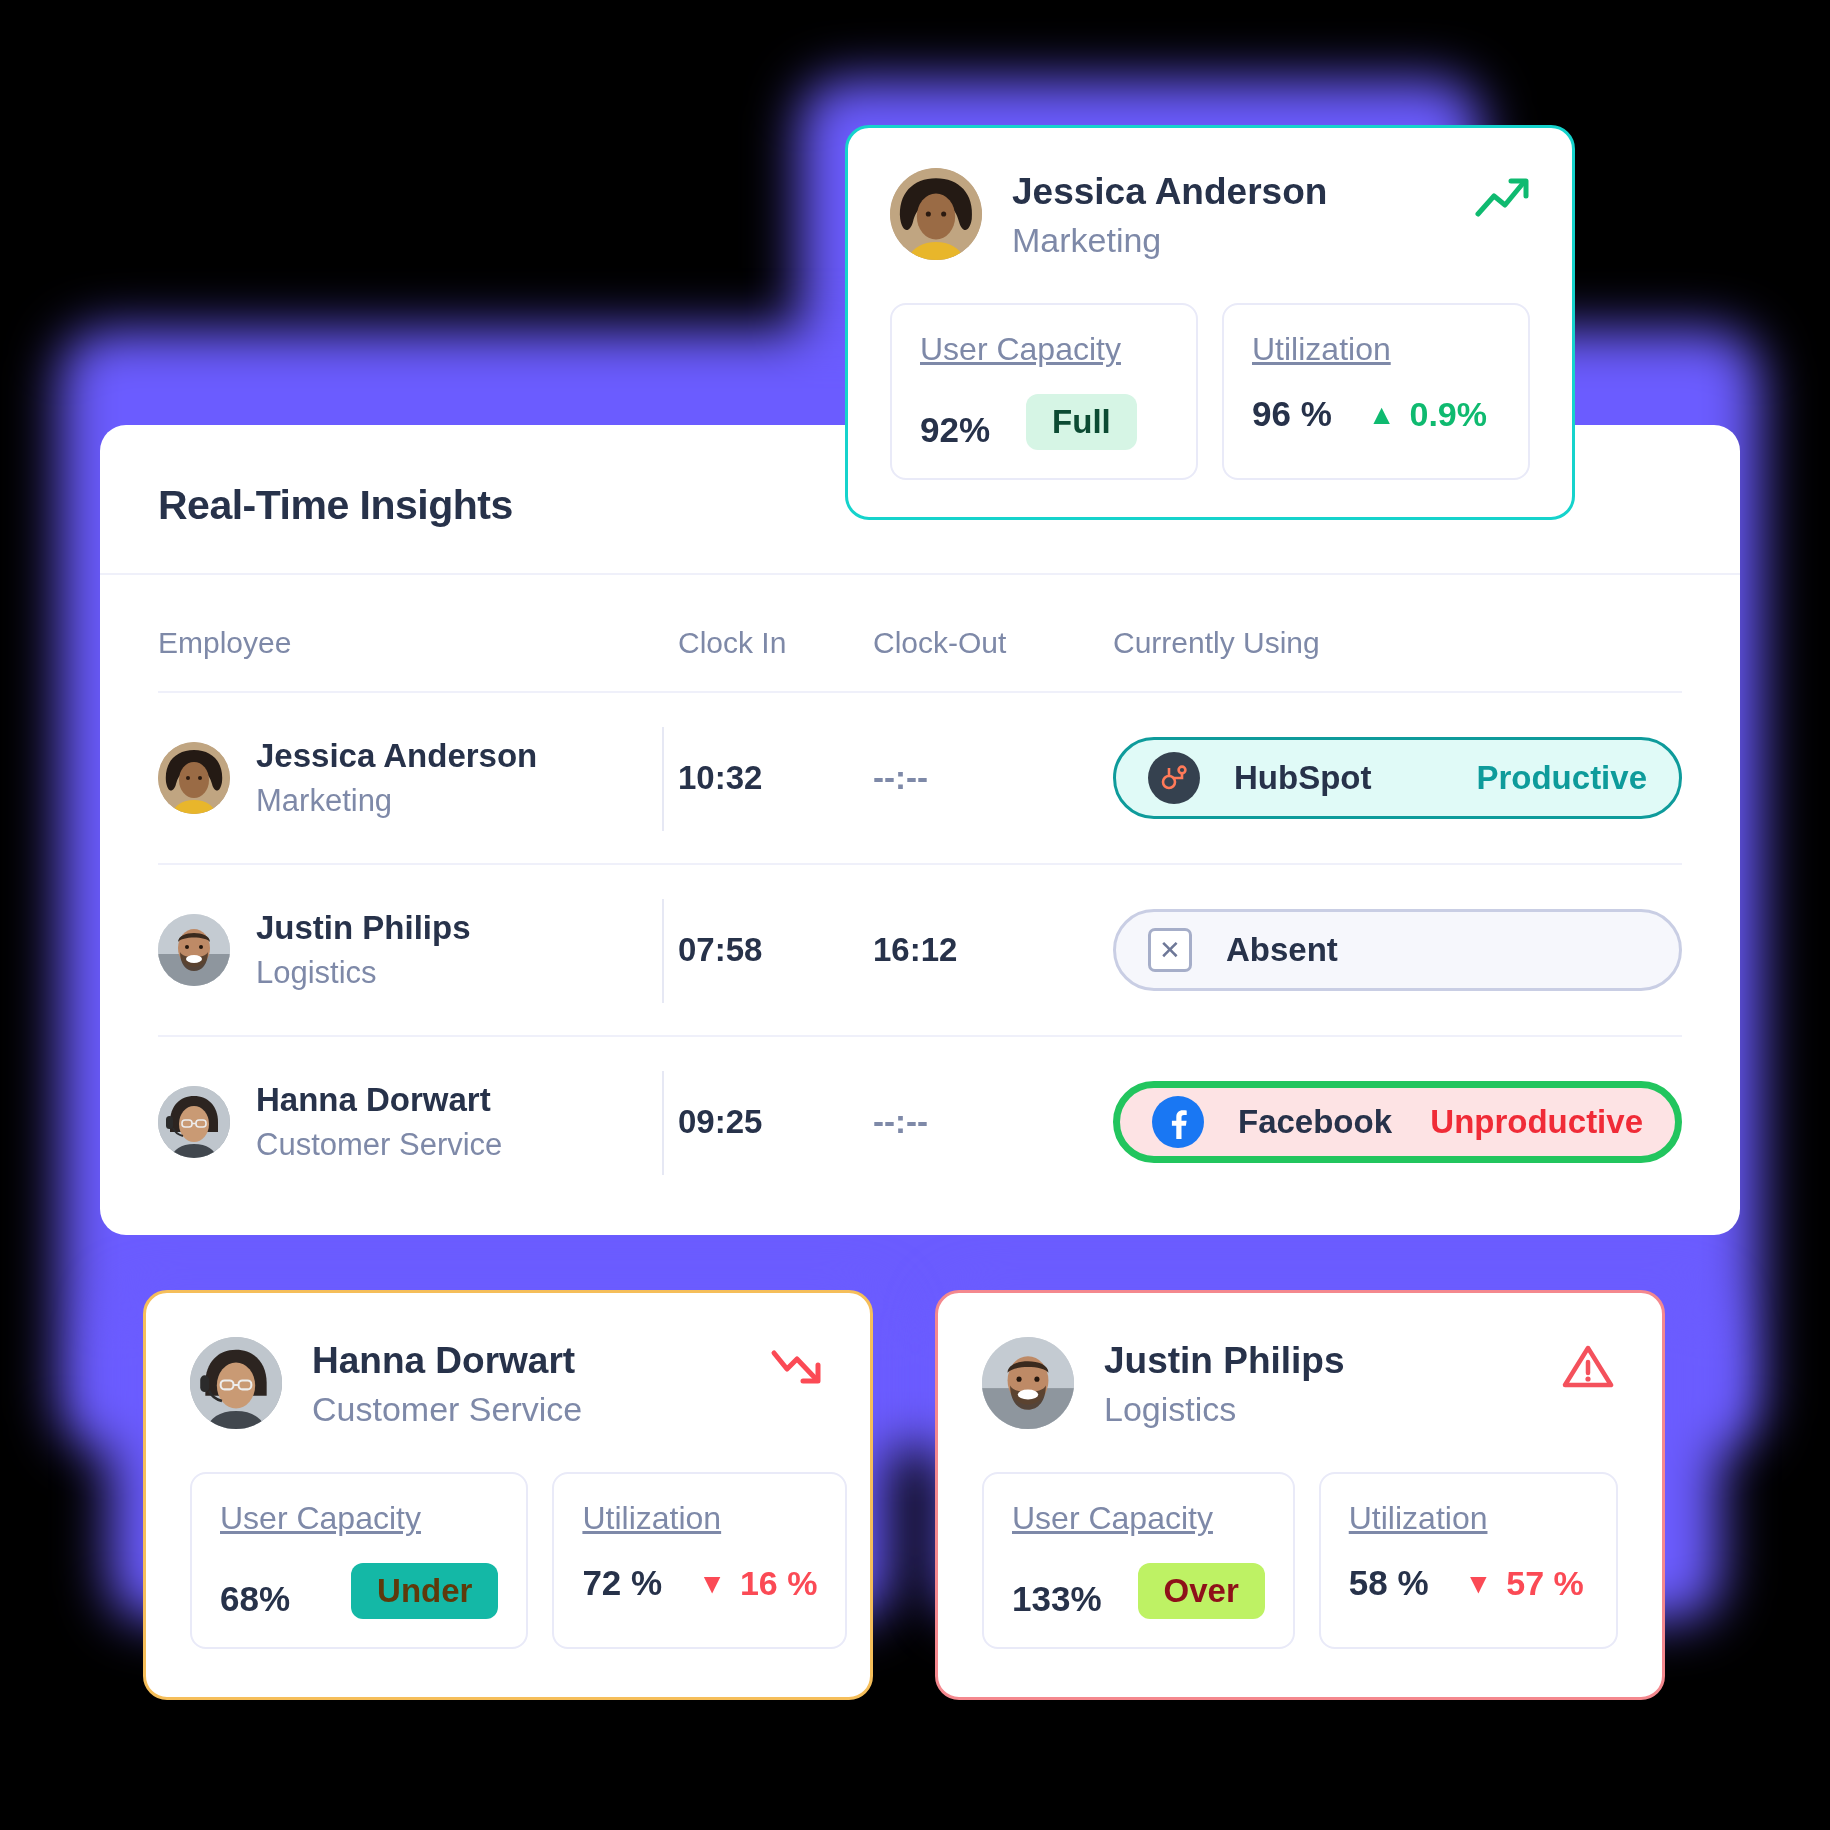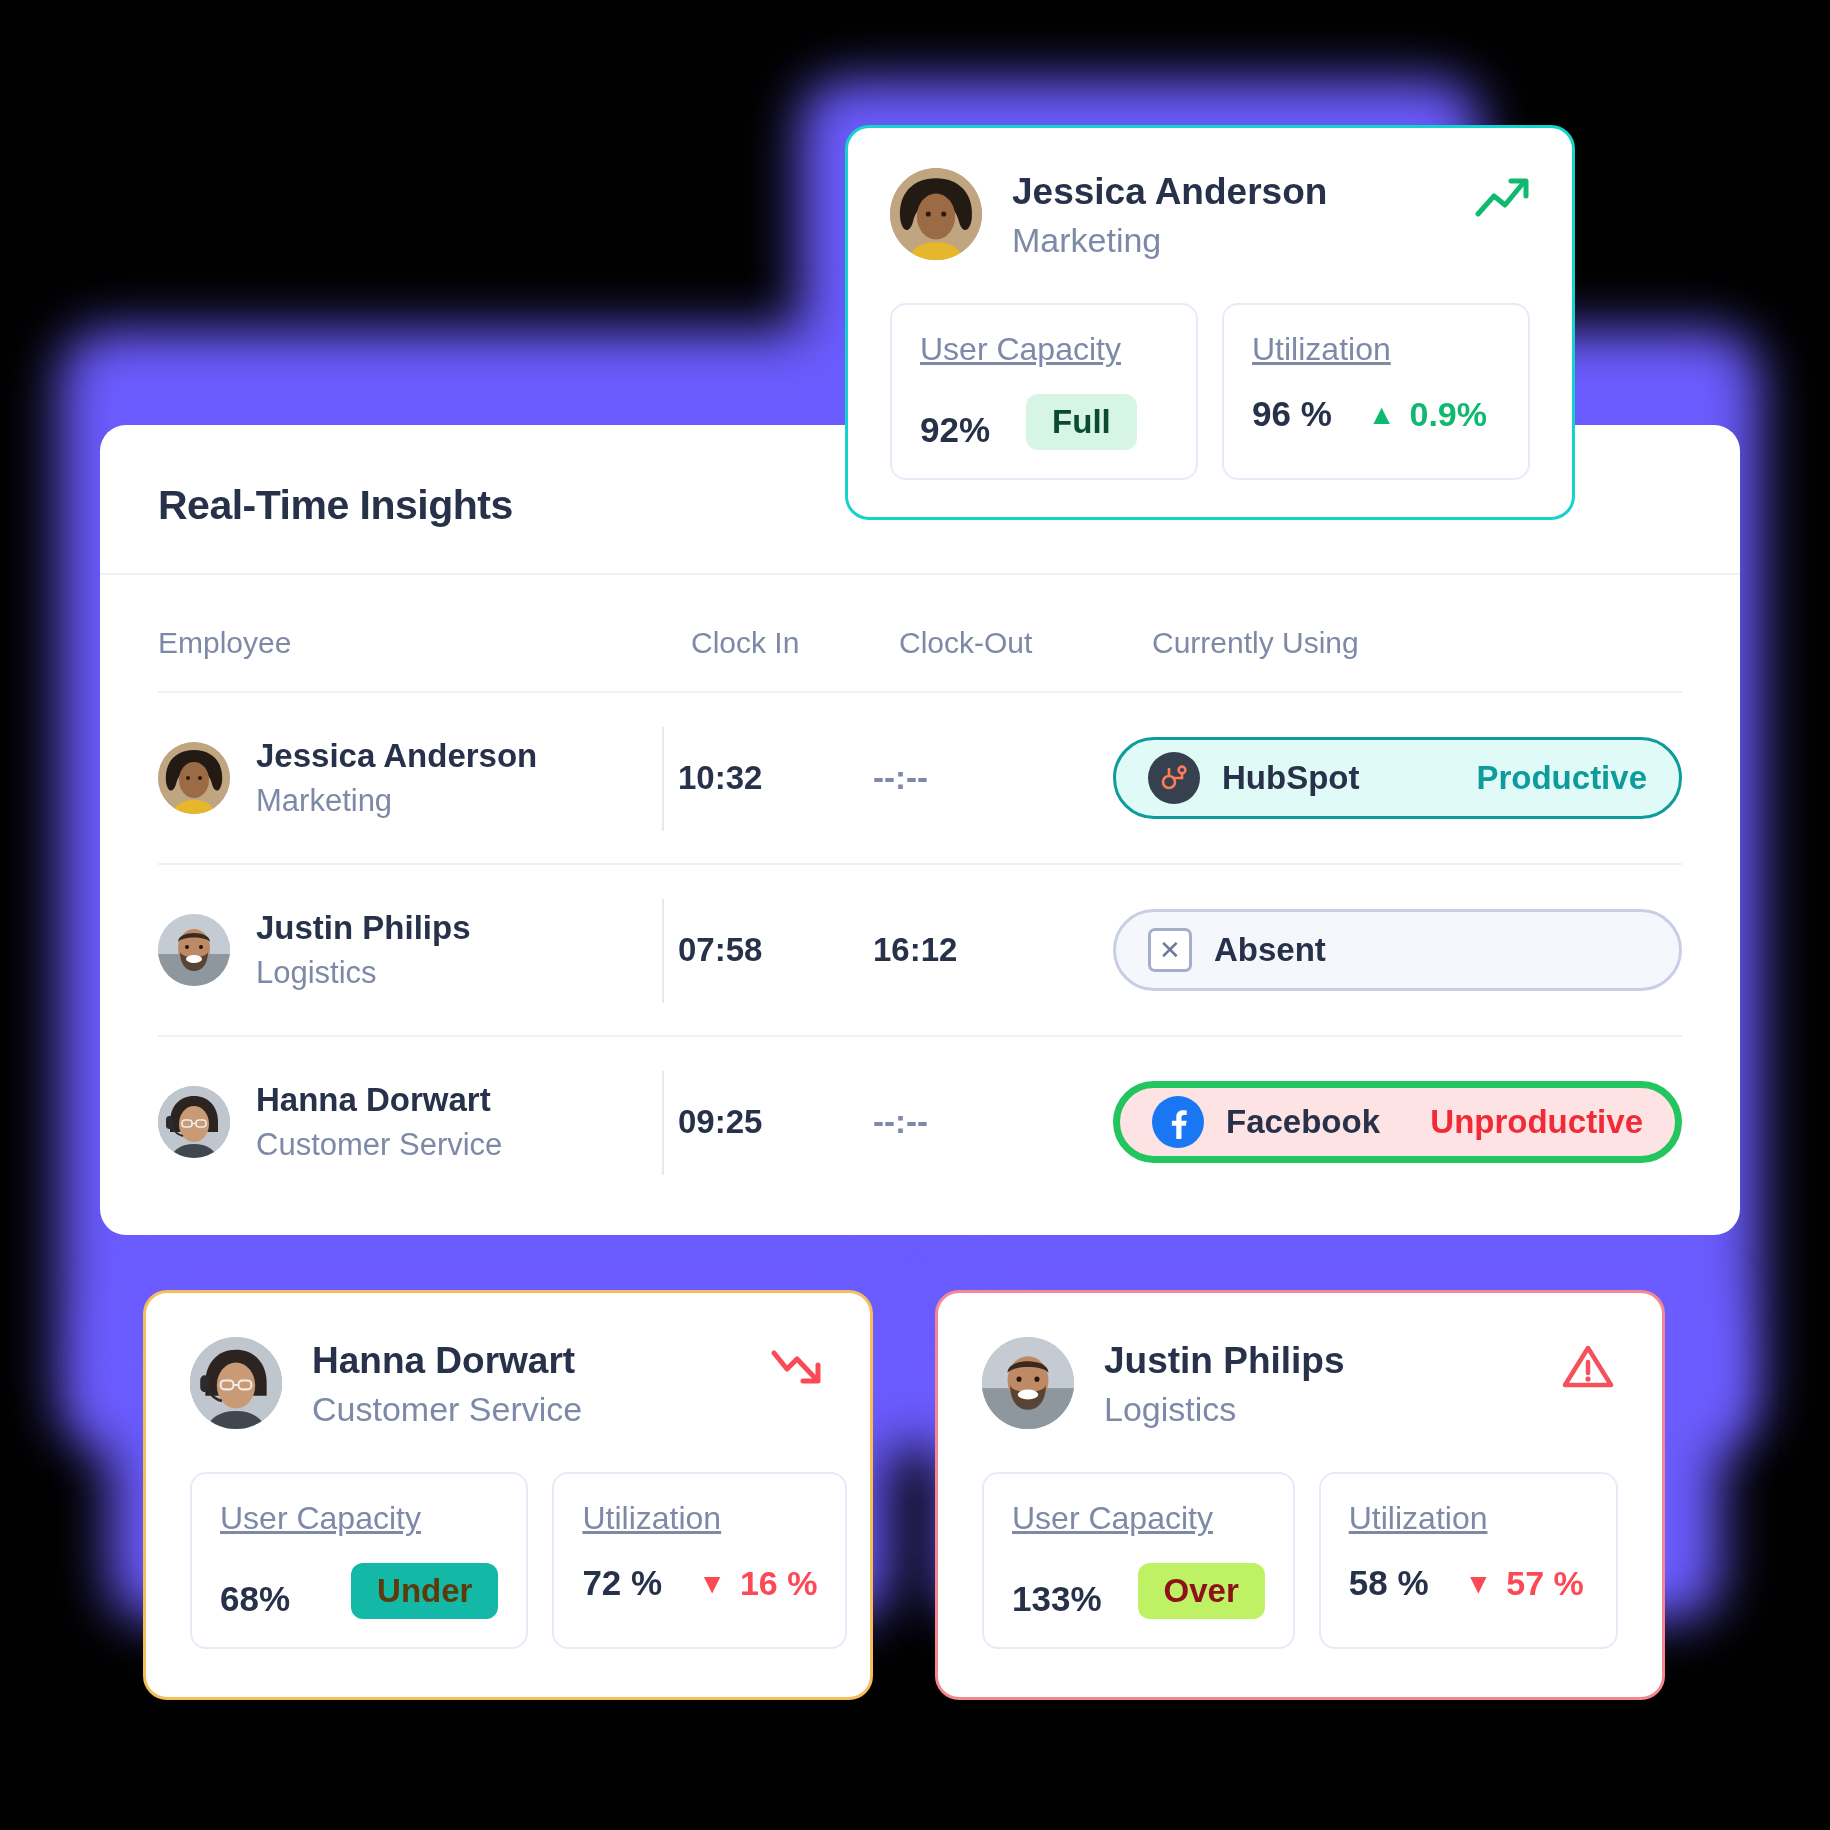--- a/index.html
+++ b/index.html
@@ -76,21 +76,20 @@
     left: 58px; top: 170px;
     right: 58px;
   }
 
   .thead {
     display: flex;
     align-items: center;
     height: 96px;
     font-size: 30px;
     color: #7E89A8;
-    gap: 13px;
   }
   .th-emp    { width: 520px; }
   .th-in     { width: 195px; }
   .th-out    { width: 240px; }
   .th-using  { flex: 1; }
 
   .tr {
     display: flex;
     align-items: center;
     height: 172px;
@@ -148,21 +147,21 @@
   .using-cell { flex: 1; display: flex; }
 
   
   .pill {
     display: flex;
     align-items: center;
     width: 100%;
     height: 82px;
     border-radius: 41px;
     padding: 0 32px;
-    gap: 22px;
+    gap: 34px;
   }
   .pill-productive {
     background: #E0FAF7;
     border: 3px solid #0E9B9B;
   }
   .pill-absent {
     background: #F6F7FC;
     border: 3px solid #C9CEE4;
   }
   .pill-unproductive {

